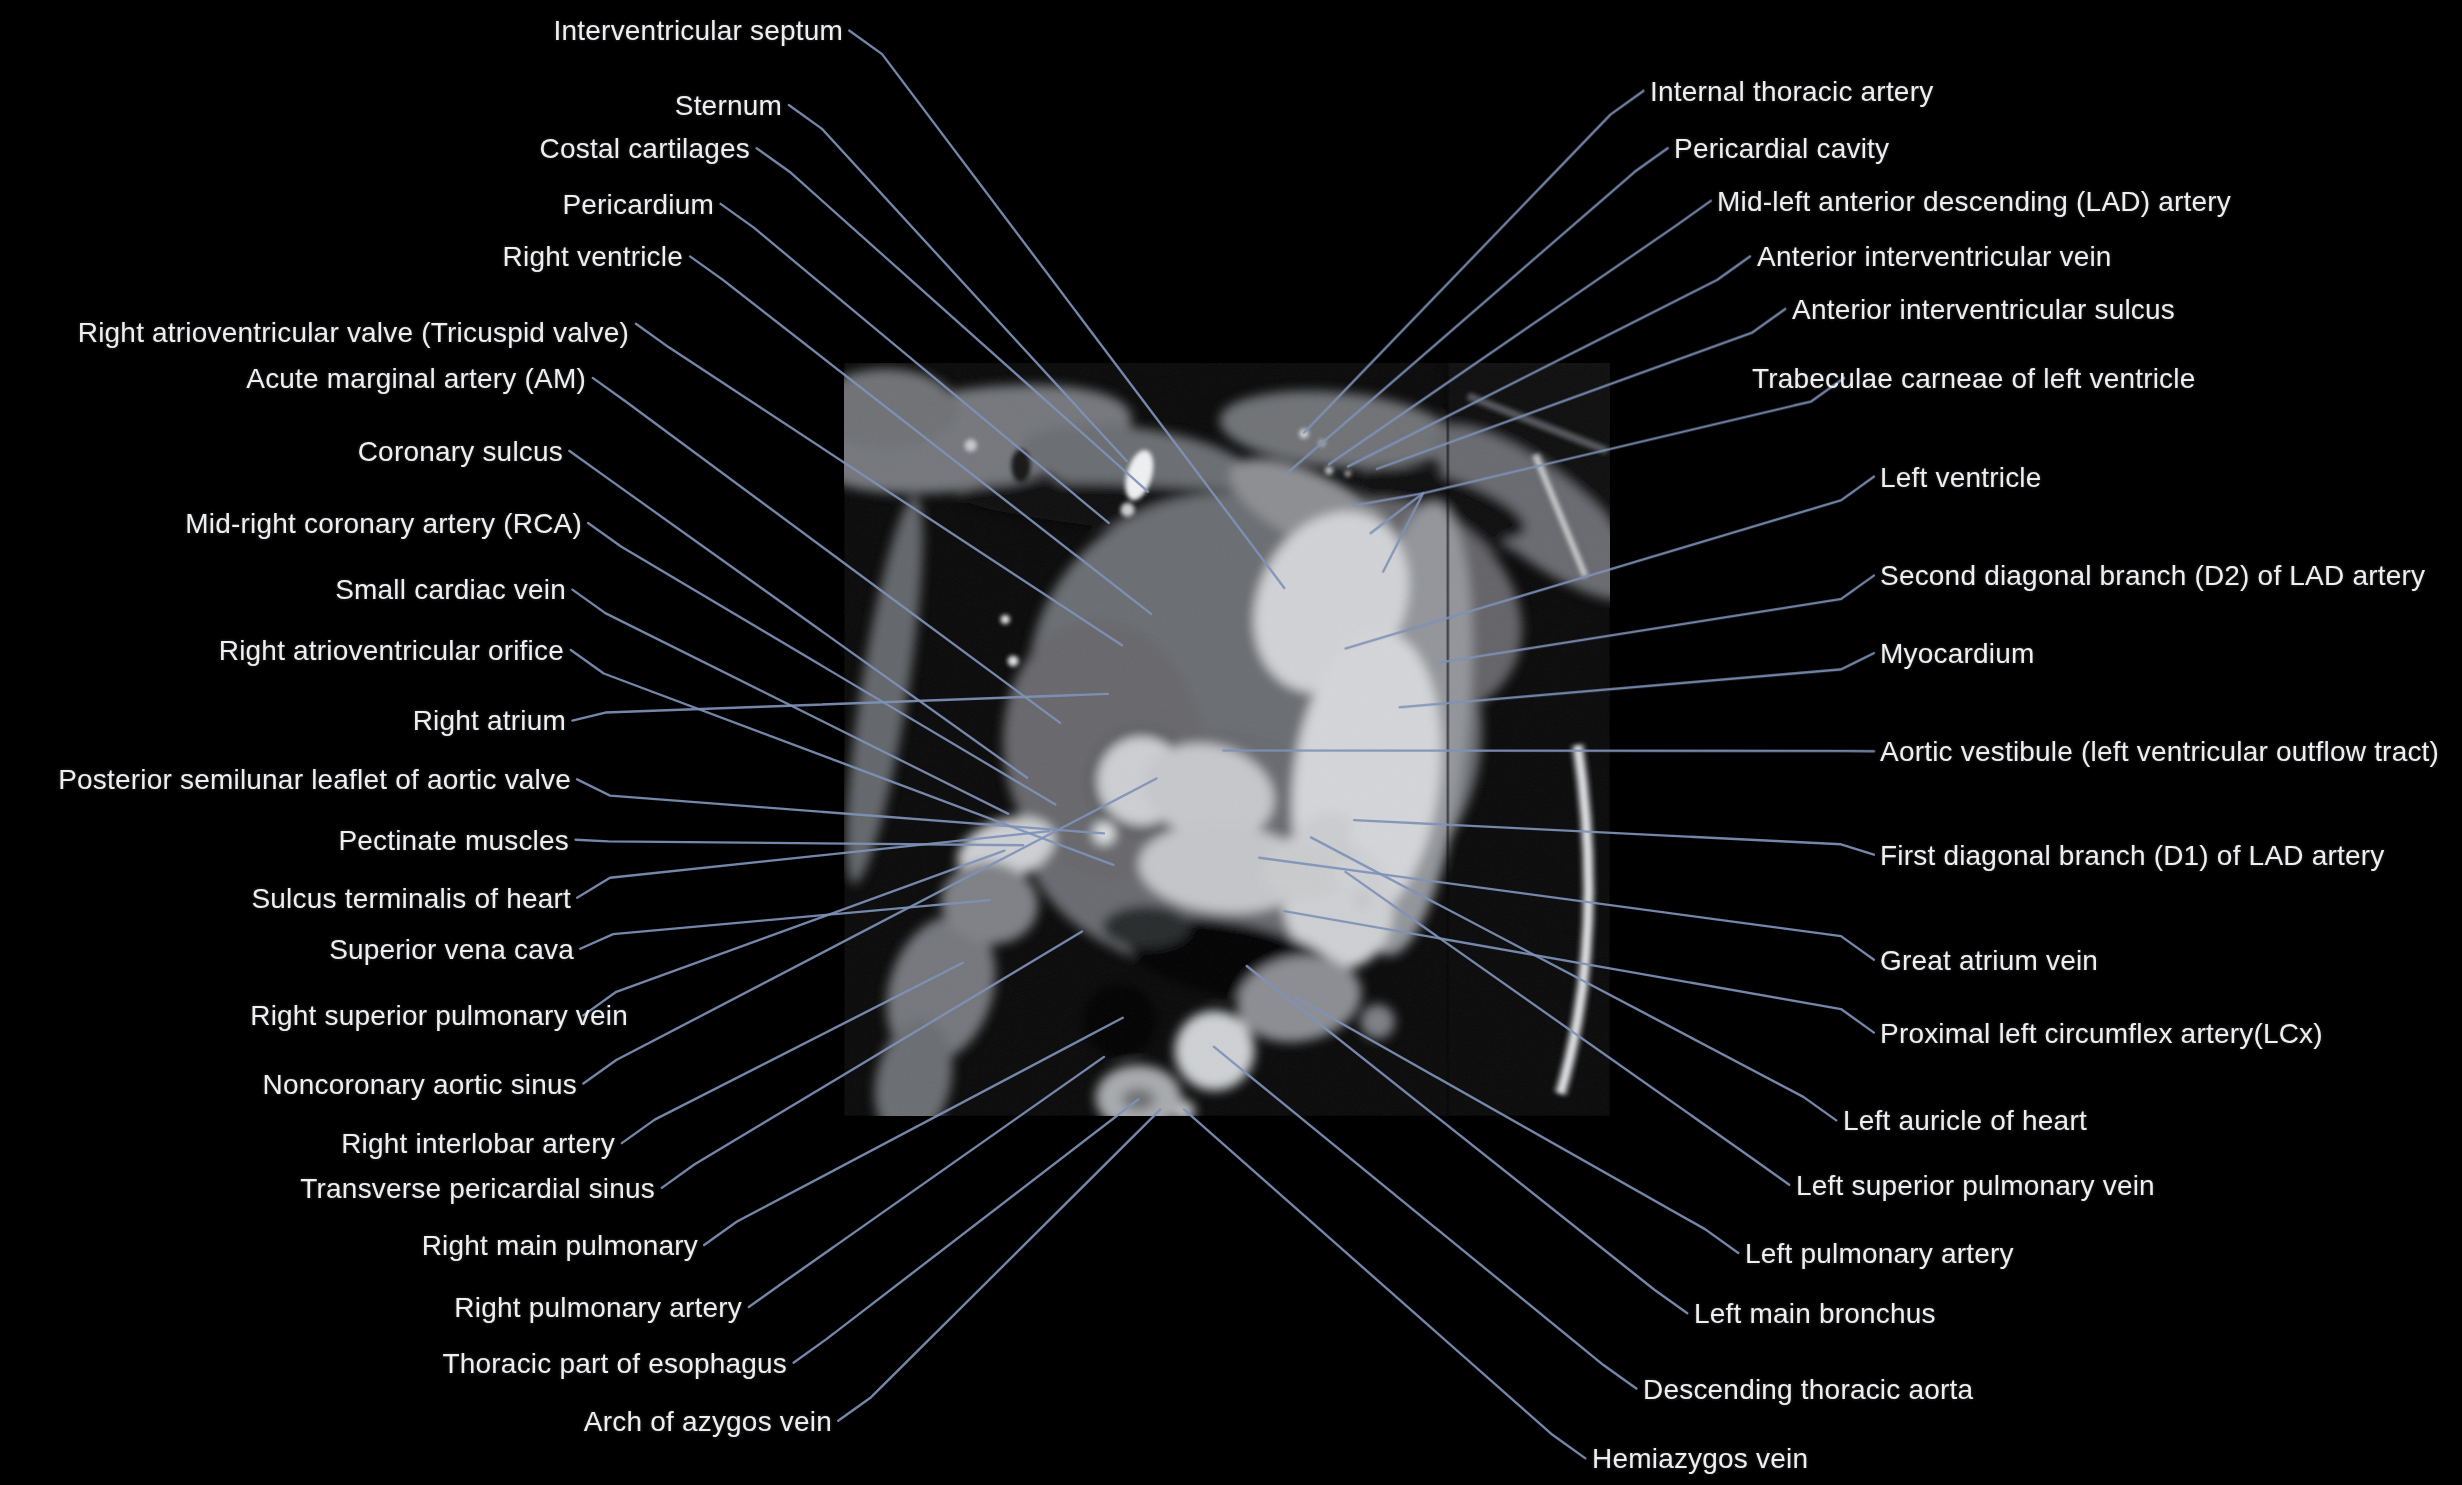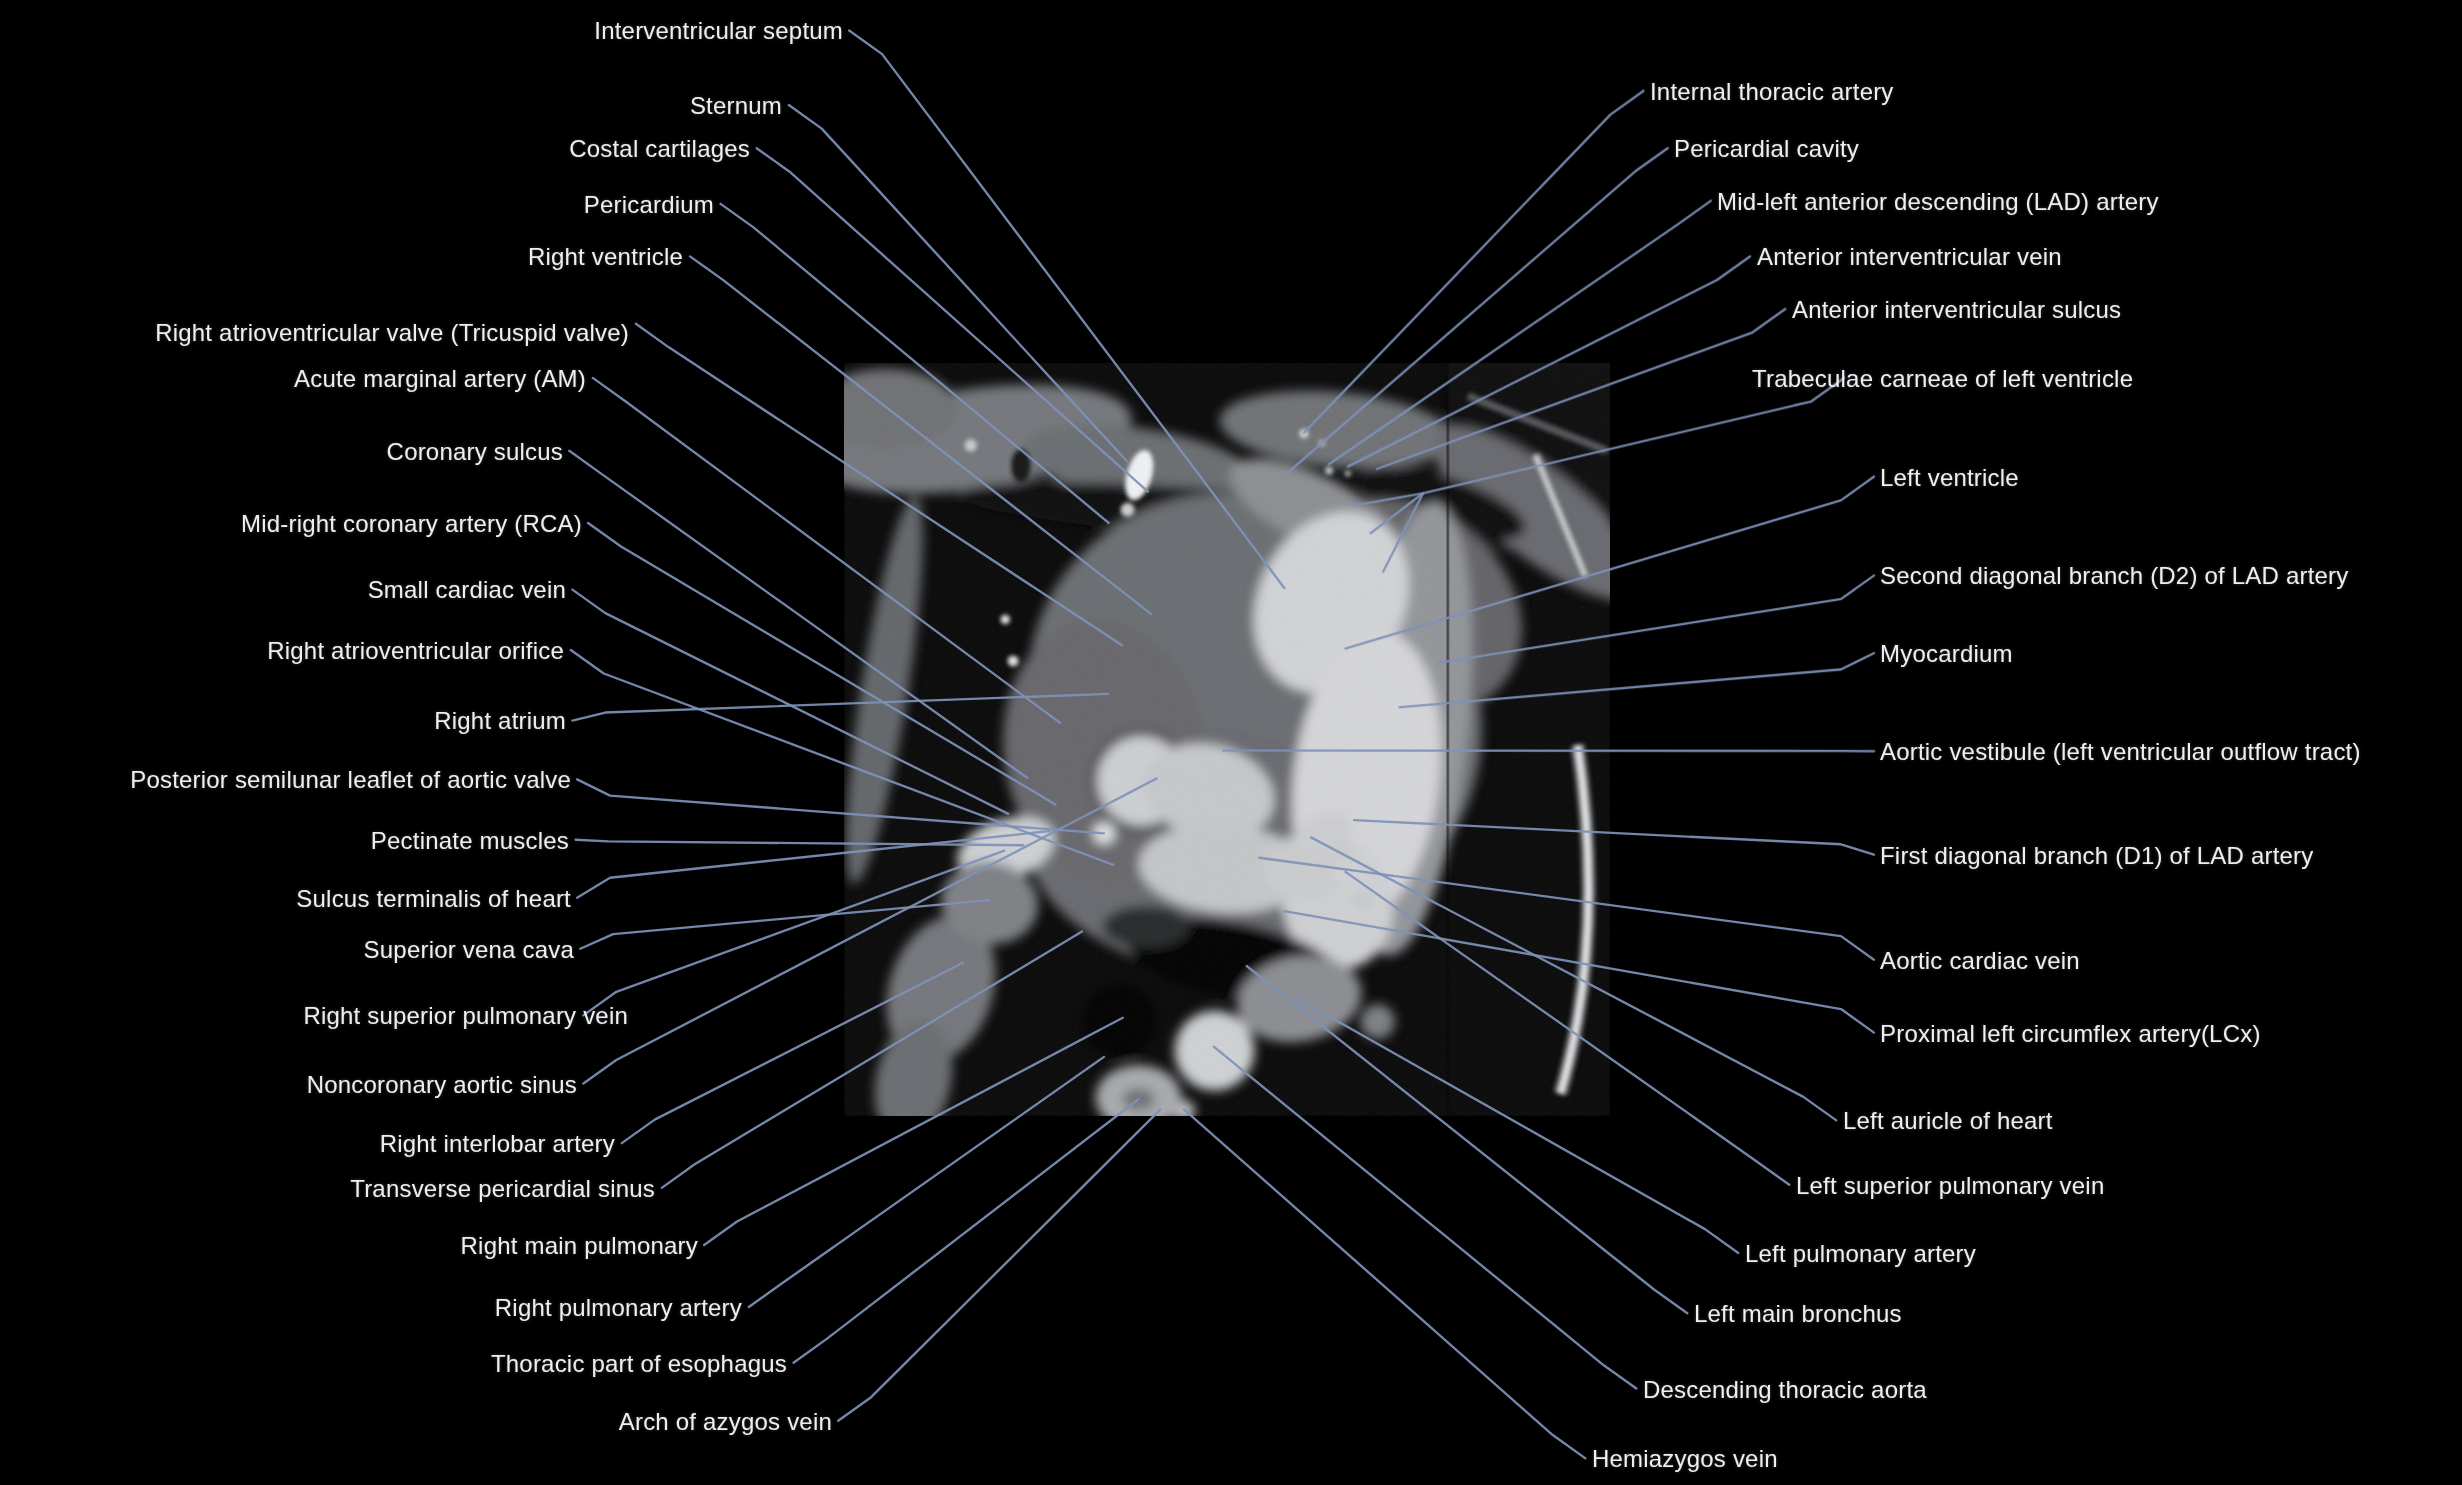--- a/index.html
+++ b/index.html
@@ -1,19 +1,19 @@
 <!DOCTYPE html>
 <html style="font-size:12.5px"><head>
 <meta charset="utf-8">
 <style>
   html,body{margin:0;padding:0;background:#000;}
   #stage{position:relative;width:2462px;height:1485px;background:#000;overflow:hidden;
          font-family:"Liberation Sans",sans-serif;}
   #scene{position:absolute;left:0;top:0;width:2462px;height:1485px;}
-  .label{position:absolute;font-size:24px;line-height:35px;color:#efefef;white-space:nowrap;
+  .label{position:absolute;font-size:28px;line-height:35px;color:#efefef;white-space:nowrap;
          letter-spacing:0.2px;text-shadow:0 0 3.1px rgba(220,228,248,.28);}
   .label.left{text-align:right;}
 </style>
 </head>
 <body>
 
 <div id="stage">
   <svg id="scene" viewBox="0 0 3140 1894">
     <defs>
       <clipPath id="ctclip">
@@ -192,21 +192,21 @@
       <div class="label right" style="top: 131px; left: 1674px;">Pericardial cavity</div>
       <div class="label right" style="top: 184px; left: 1717px;">Mid-left anterior descending (LAD) artery</div>
       <div class="label right" style="top: 239px; left: 1757px;">Anterior interventricular vein</div>
       <div class="label right" style="top: 292px; left: 1792px;">Anterior interventricular sulcus</div>
       <div class="label right" style="top: 361px; left: 1752px;">Trabeculae carneae of left ventricle</div>
       <div class="label right" style="top: 460px; left: 1880px; text-align: right;">Left ventricle</div>
       <div class="label right" style="top: 558px; left: 1880px;">Second diagonal branch (D2) of LAD artery</div>
       <div class="label right" style="top: 636px; left: 1880px;">Myocardium</div>
       <div class="label right" style="top: 734px; left: 1880px;">Aortic vestibule (left ventricular outflow tract)</div>
       <div class="label right" style="top: 838px; left: 1880px;">First diagonal branch (D1) of LAD artery</div>
-      <div class="label right" style="top: 943px; left: 1880px;">Aortic cardiac vein</div>
+      <div class="label right" style="top: 943px; left: 1880px;">Great atrium vein</div>
       <div class="label right" style="top: 1016px; left: 1880px;">Proximal left circumflex artery(LCx)</div>
       <div class="label right" style="top: 1103px; left: 1843px;">Left auricle of heart</div>
       <div class="label right" style="top: 1168px; left: 1796px;">Left superior pulmonary vein</div>
       <div class="label right" style="top: 1236px; left: 1745px;">Left pulmonary artery</div>
       <div class="label right" style="top: 1296px; left: 1694px;">Left main bronchus</div>
       <div class="label right" style="top: 1372px; left: 1643px;">Descending thoracic aorta</div>
       <div class="label right" style="top: 1441px; left: 1592px;">Hemiazygos vein</div>
     </div>
 </div>
 

